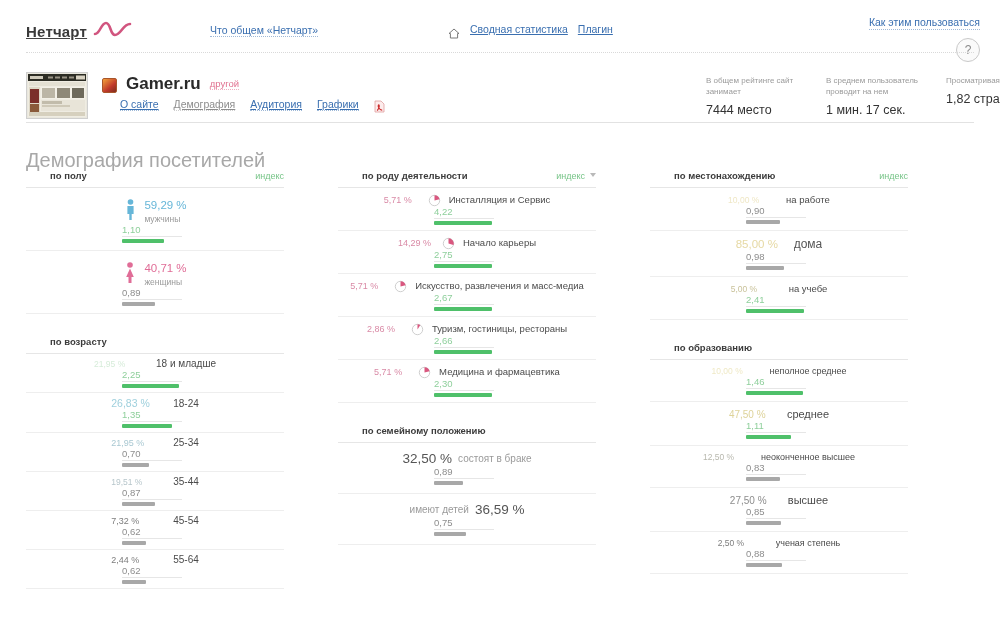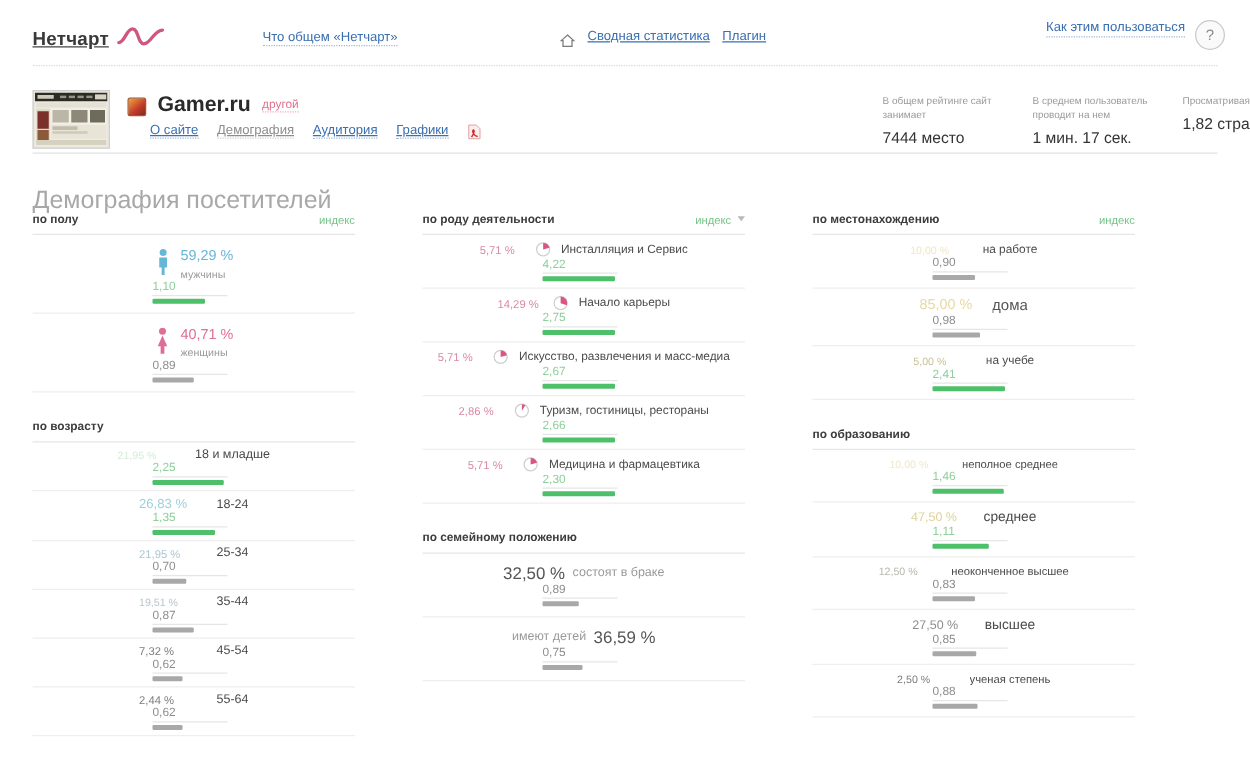--- a/index.html
+++ b/index.html
@@ -29,21 +29,21 @@
     position: absolute; left: 210px; top: 24px;
     font-size: 10.5px; color: #3a6fb0;
     border-bottom: 1px dotted #9fb9d8;
     cursor: pointer;
   }
   .topnav-mid { position: absolute; left: 448px; top: 23px; display: flex; align-items: center; gap: 10px; justify-content: flex-end; }
   .home-icon { display: inline-block; width: 12px; height: 11px; position: relative; top: 1px; }
   .topnav-link {
     font-size: 10.5px; color: #3a6fb0; text-decoration: underline; cursor: pointer;
   }
-  .help-wrap { position: absolute; right: 20px; top: 16px; display: flex; align-items: flex-start; gap: 8px; }
+  .help-wrap { position: absolute; right: 20px; top: 16px; display: flex; align-items: flex-end; gap: 8px; flex-direction: column; }
   .help-link {
     font-size: 10.5px; color: #3a6fb0; border-bottom: 1px dotted #9fb9d8; cursor: pointer;
     padding-bottom: 1px;
   }
   .help-circle {
     width: 22px; height: 22px; border-radius: 50%;
     border: 1px solid #c9c9c9; background: #fafafa;
     display: flex; align-items: center; justify-content: center;
     font-size: 12px; color: #8b8b8b; cursor: pointer;
   }
@@ -93,20 +93,21 @@
 
   
   .col { position: absolute; top: 170px; }
   .col-1 { left: 26px; width: 258px; }
   .col-2 { left: 338px; width: 258px; }
   .col-3 { left: 650px; width: 258px; }
 
   .sect-head {
     display: flex; justify-content: space-between; align-items: flex-end;
     padding-bottom: 6px;
+    margin-left: 24px;
   }
   .sect-title { font-size: 9.5px; font-weight: bold; color: #3c3c3c; }
   .sect-index { font-size: 9px; color: #76c487; display: flex; align-items: center; gap: 5px; }
   .sort-caret {
     width: 0; height: 0;
     border-left: 3px solid transparent; border-right: 3px solid transparent;
     border-top: 4px solid #b9b9b9; position: relative; top: -1px;
   }
 
   .rows { border-top: 1px solid #e6e6e6; }

